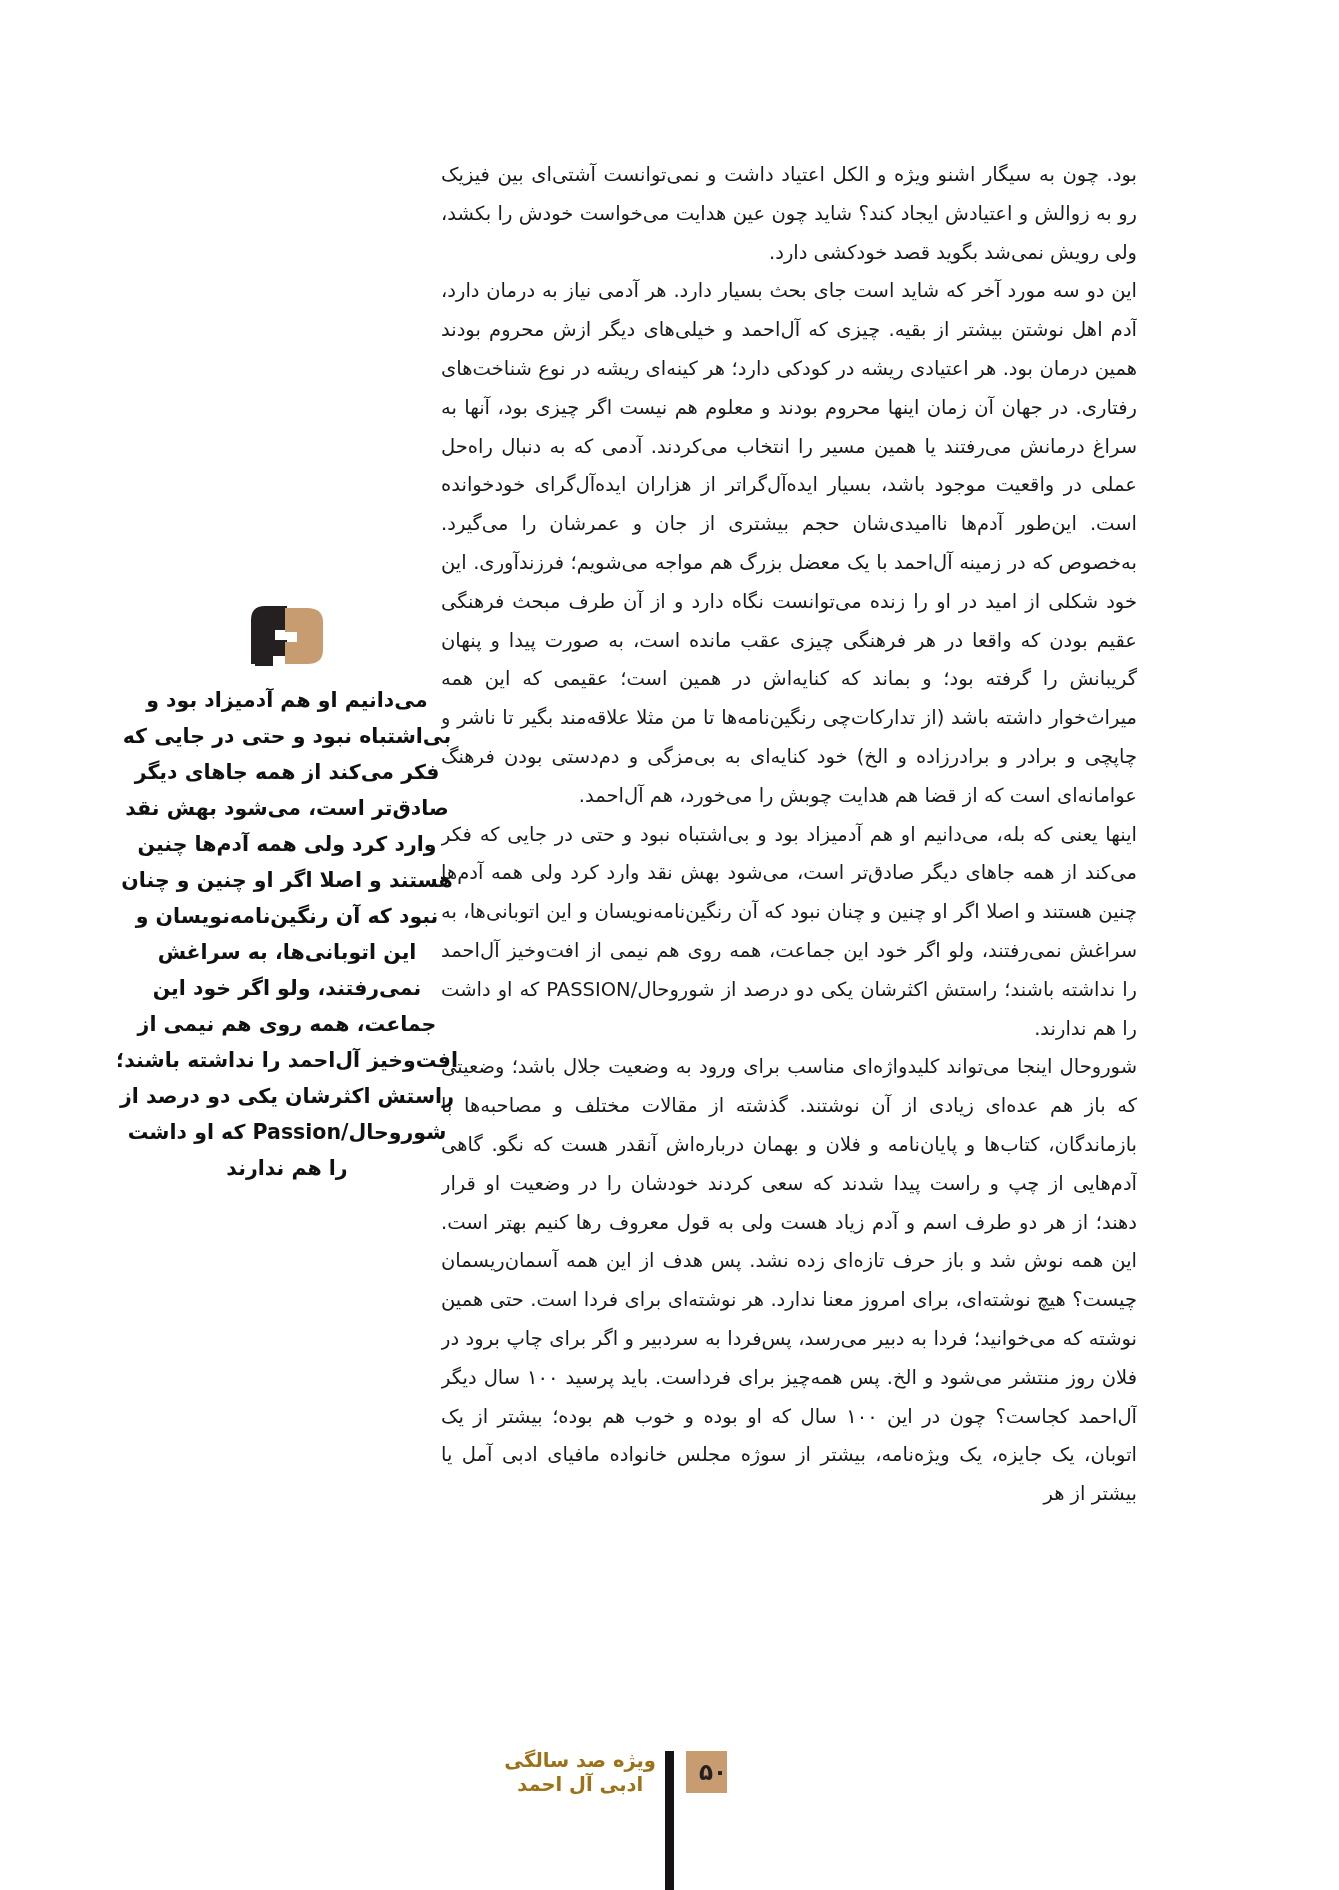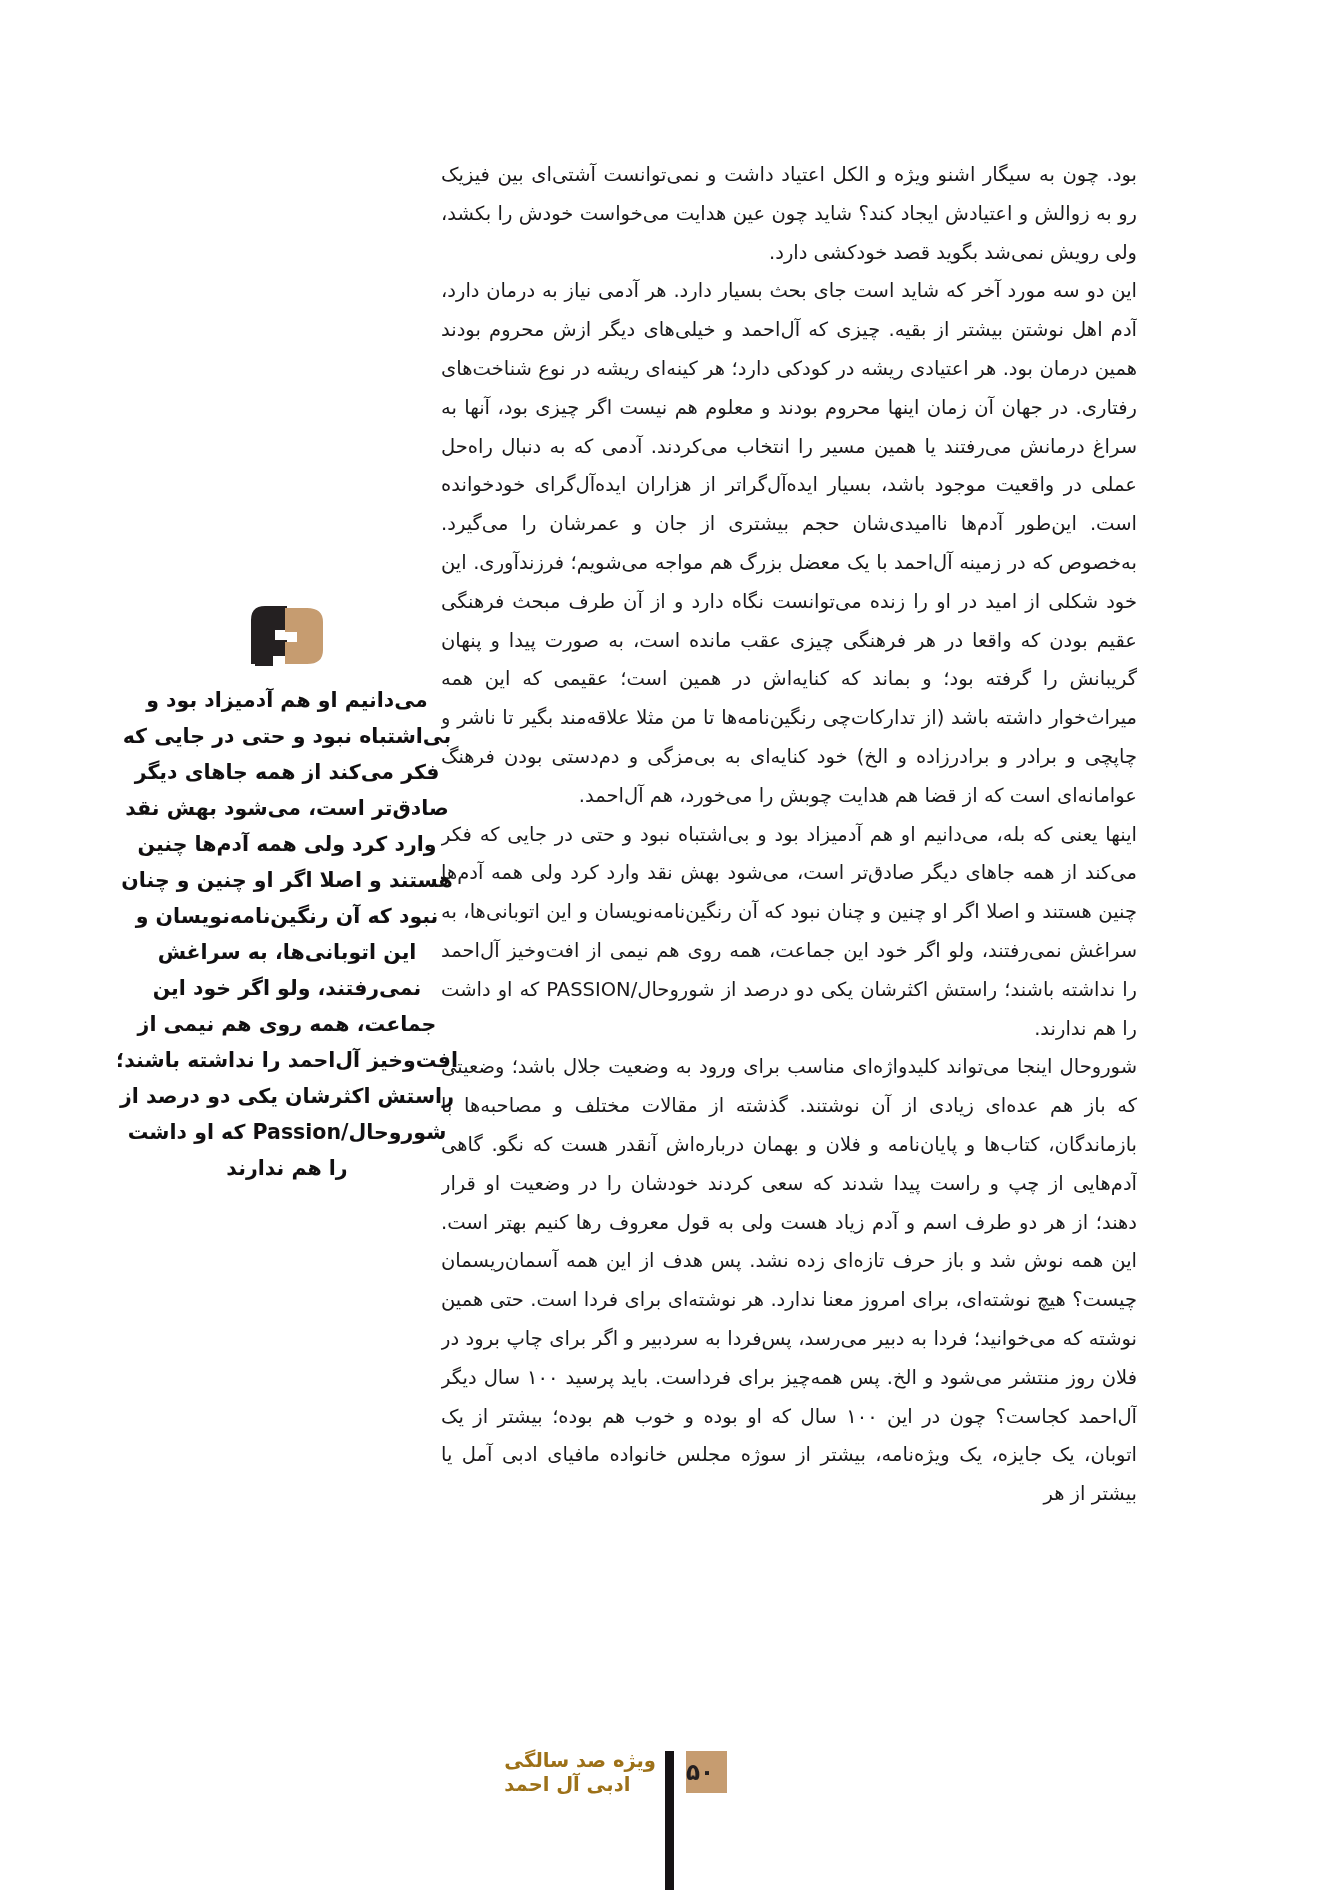--- a/index.html
+++ b/index.html
@@ -55,21 +55,21 @@
     color: #121011;
     text-align: center;
   }
 
   
   .footer-section-label {
     position: absolute;
     top: 1749px;
     right: 683px;
     direction: rtl;
-    text-align: left;
+    text-align: center;
     font-weight: bold;
     font-size: 19.5px;
     line-height: 24px;
     color: #9d7118;
     white-space: nowrap;
   }
   .footer-divider-bar {
     position: absolute;
     top: 1751px;
     left: 665px;
@@ -79,21 +79,21 @@
   }
   .page-number-badge {
     position: absolute;
     top: 1751px;
     left: 686px;
     width: 41px;
     height: 42px;
     background: #c69c70;
     display: flex;
     align-items: center;
-    justify-content: flex-start;
+    justify-content: flex-end;
     font-weight: bold;
     font-size: 23px;
     color: #241f20;
   }
 </style>
 </head>
 <body>
 
 <div class="page">
 

